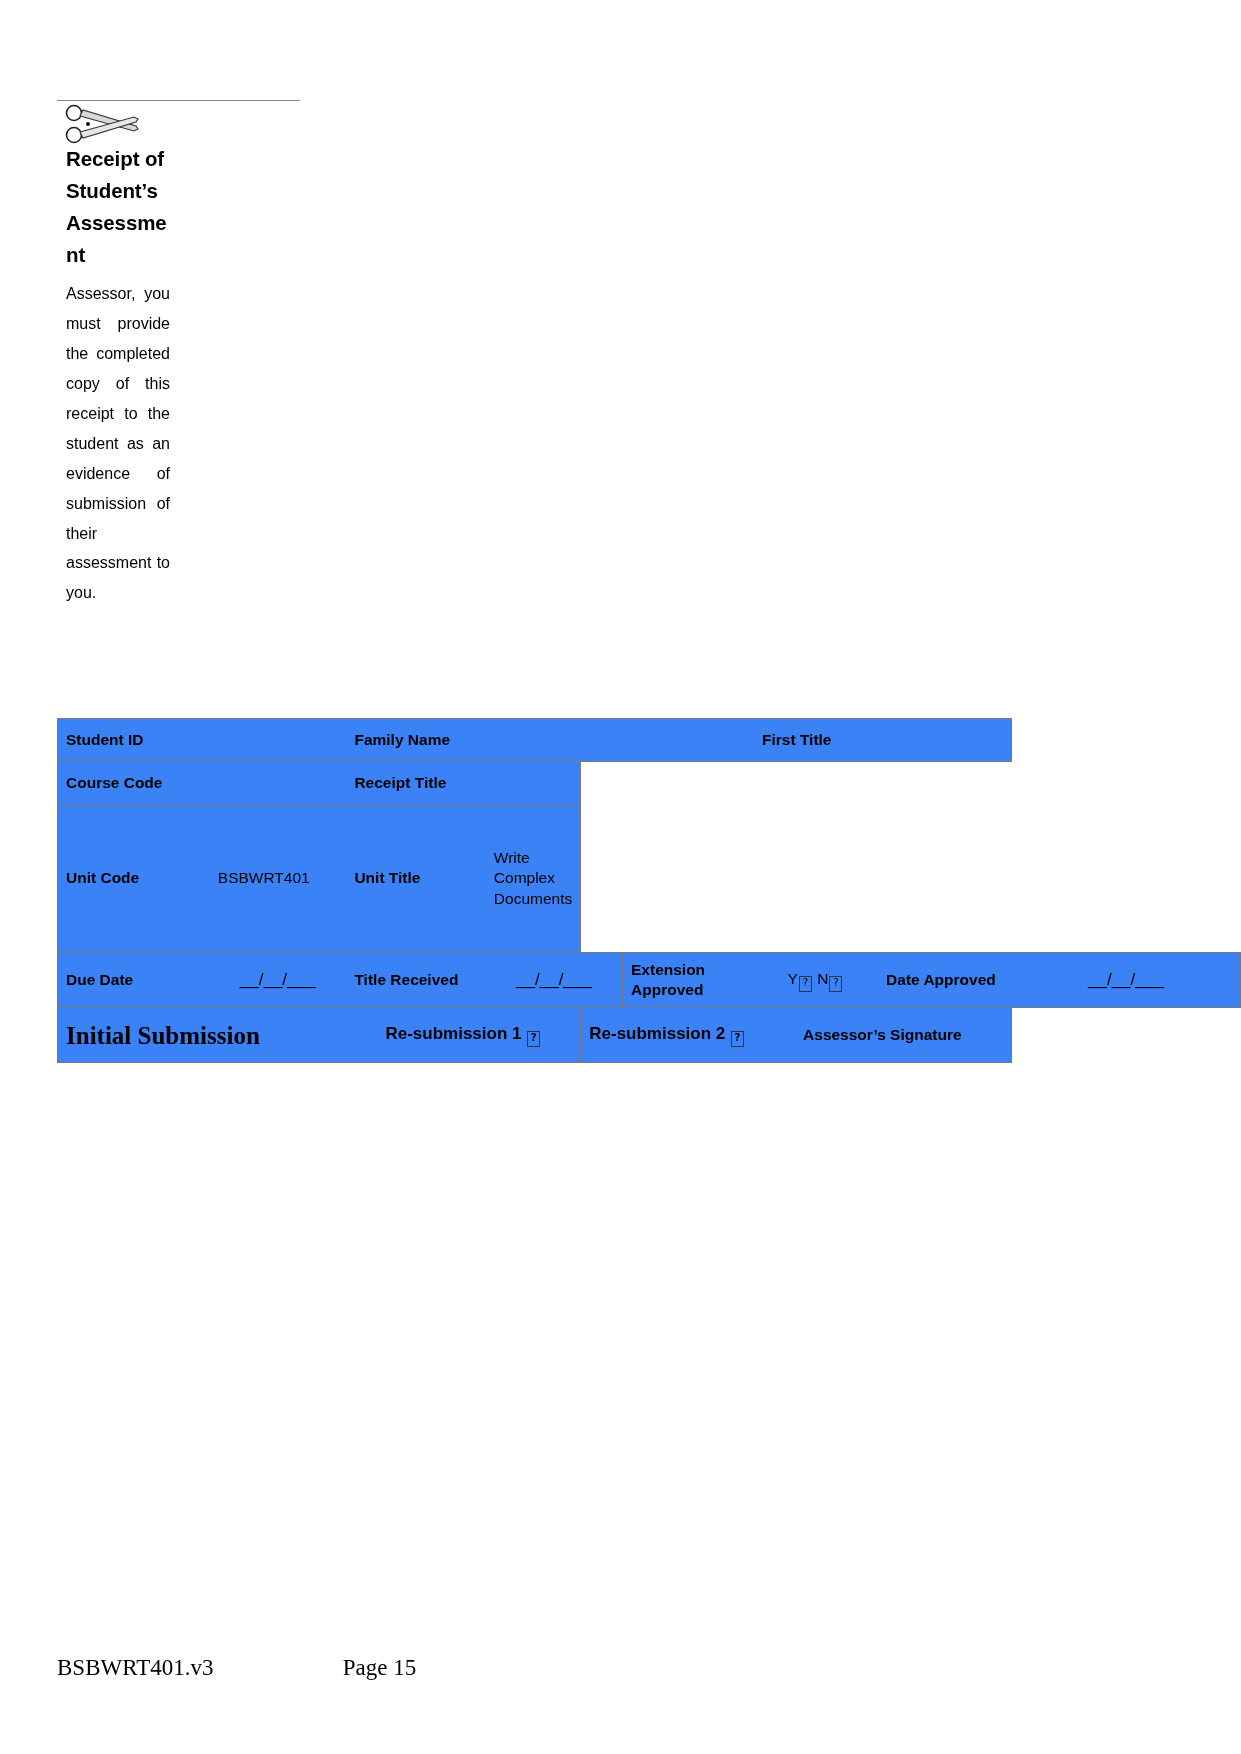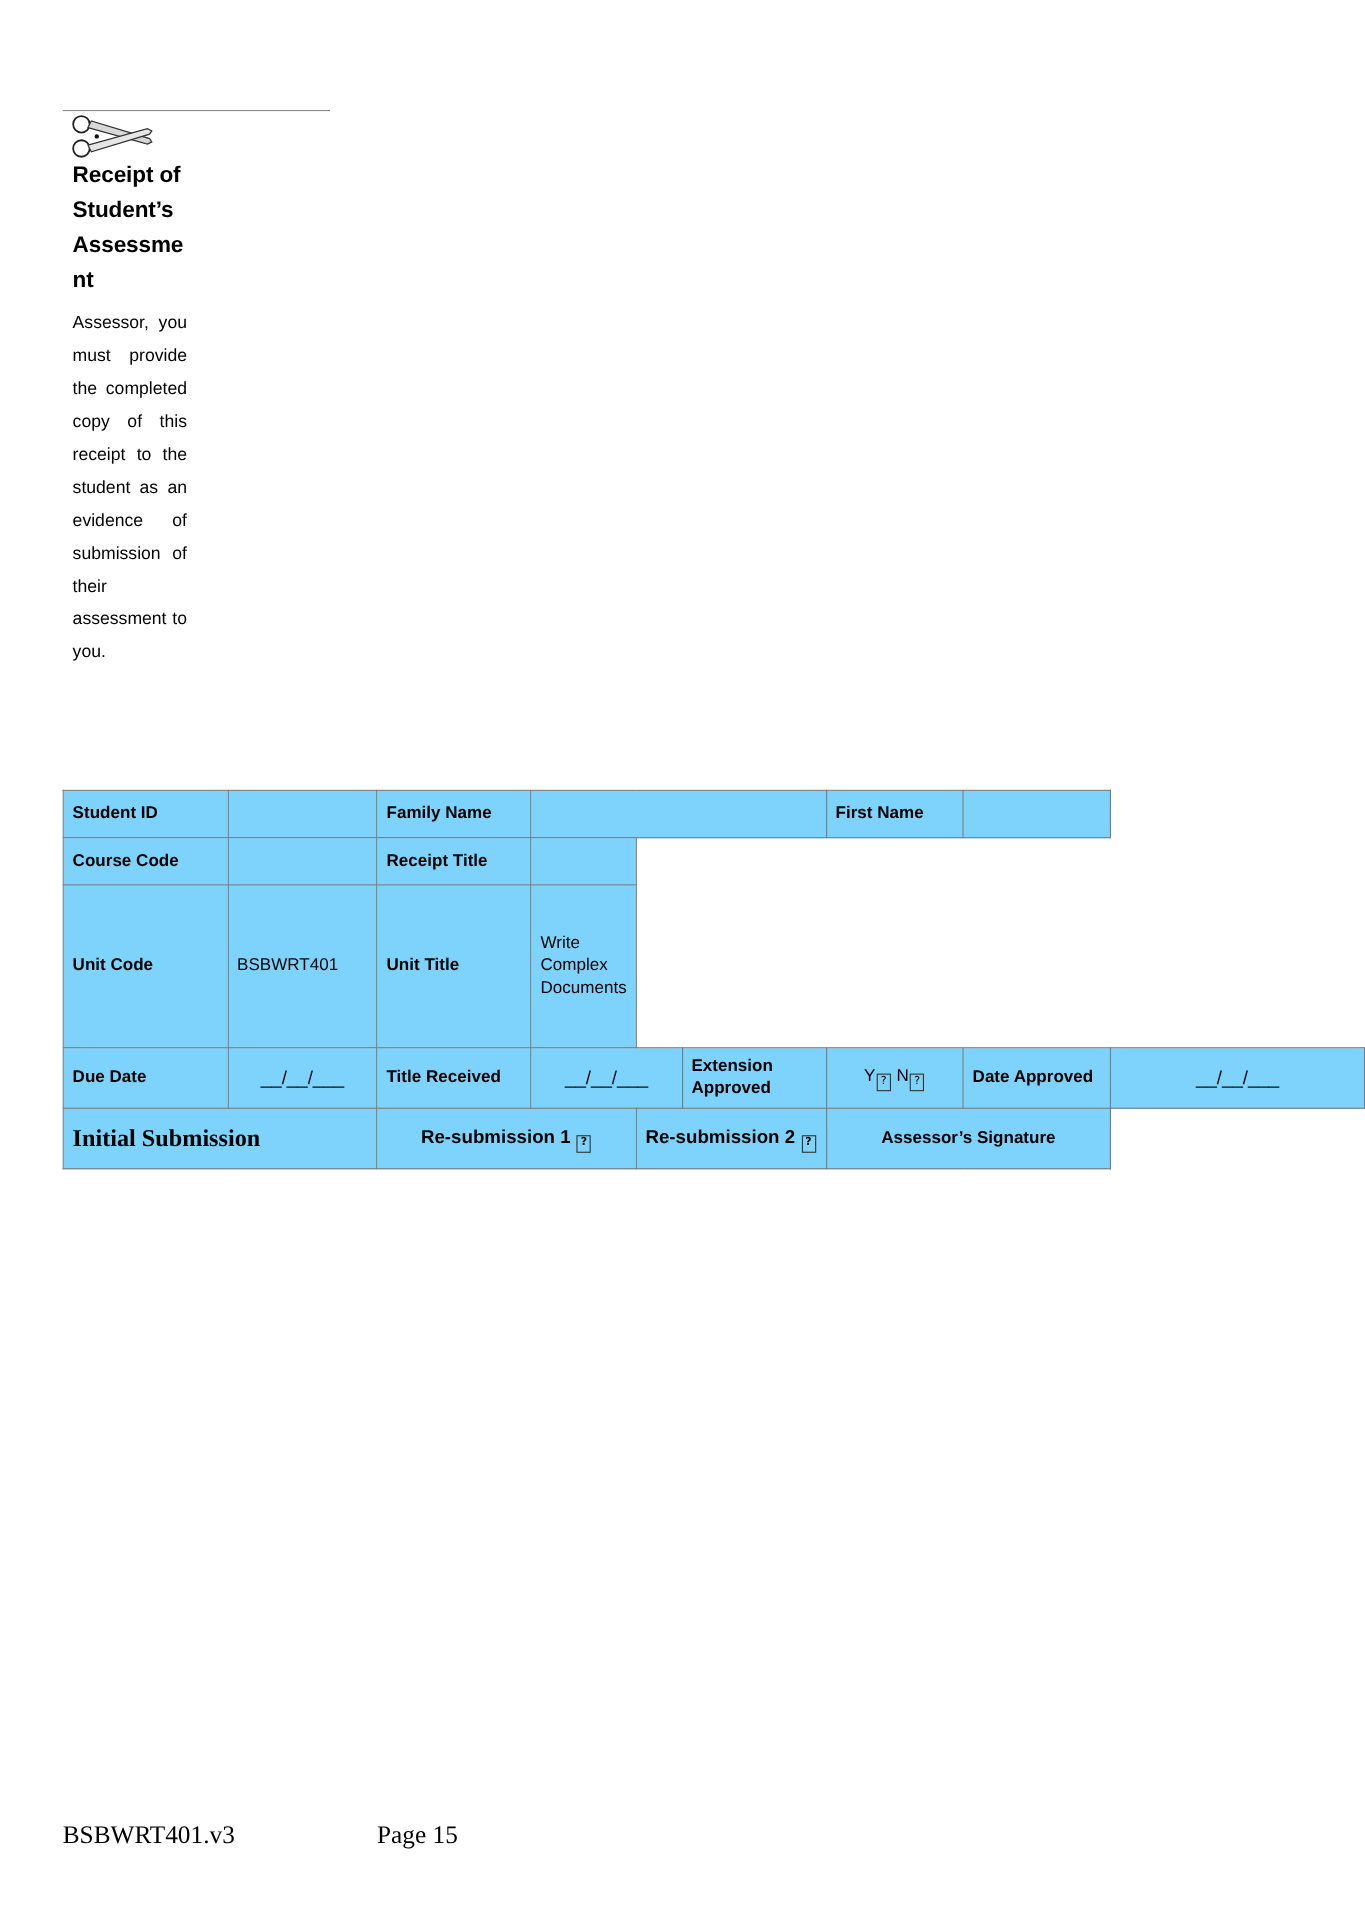--- a/index.html
+++ b/index.html
@@ -75,21 +75,21 @@
     top: 718px;
     border-collapse: collapse;
     table-layout: fixed;
     font-size: 15.5px;
   }
   .receipt-table td {
     border: 1px solid #7a7a7a;
     padding: 5px 8px;
     vertical-align: middle;
     line-height: 1.32;
-    background: #7dd3fc;
+    background: #3b82f6;
     word-wrap: break-word;
     overflow-wrap: break-word;
   }
   .lbl {
     background: #f1f1f1;
     font-weight: bold;
   }
   .val {
     background: #ffffff;
   }
@@ -134,21 +134,21 @@
     text-align: center;
     vertical-align: -2px;
     font-family: "DejaVu Sans", sans-serif;
     margin: 0 1px;
   }
   .ctr { }
 
   .submission-row td { vertical-align: middle; }
   .initial-sub {
     font-family: "Liberation Serif", serif;
-    font-size: 22px;
+    font-size: 25px;
     font-weight: bold;
     white-space: nowrap;
   }
   .resub {
     font-size: 17px;
     font-weight: bold;
     white-space: nowrap;
     text-align: center;
   }
   .assessor-sig {
@@ -201,21 +201,21 @@
   </div>
 
   <table class="receipt-table">
     <tbody>
 
       <tr class="r1">
         <td class="lbl c-label1">Student ID</td>
         <td class="val c-val1"></td>
         <td class="lbl c-label2">Family Name</td>
         <td class="val" colspan="3" style="width:216px"></td>
-        <td class="lbl c-lbl3">First Name</td>
+        <td class="lbl c-lbl3">First Title</td>
         <td class="val" style="width:26px"></td>
         <td class="nb" style="width:242px"></td>
       </tr>
 
       <tr class="r2">
         <td class="lbl c-label1">Course Code</td>
         <td class="val c-val1"></td>
         <td class="lbl c-label2">Receipt Title</td>
         <td class="val"></td>
         <td class="nb" colspan="5"></td>

